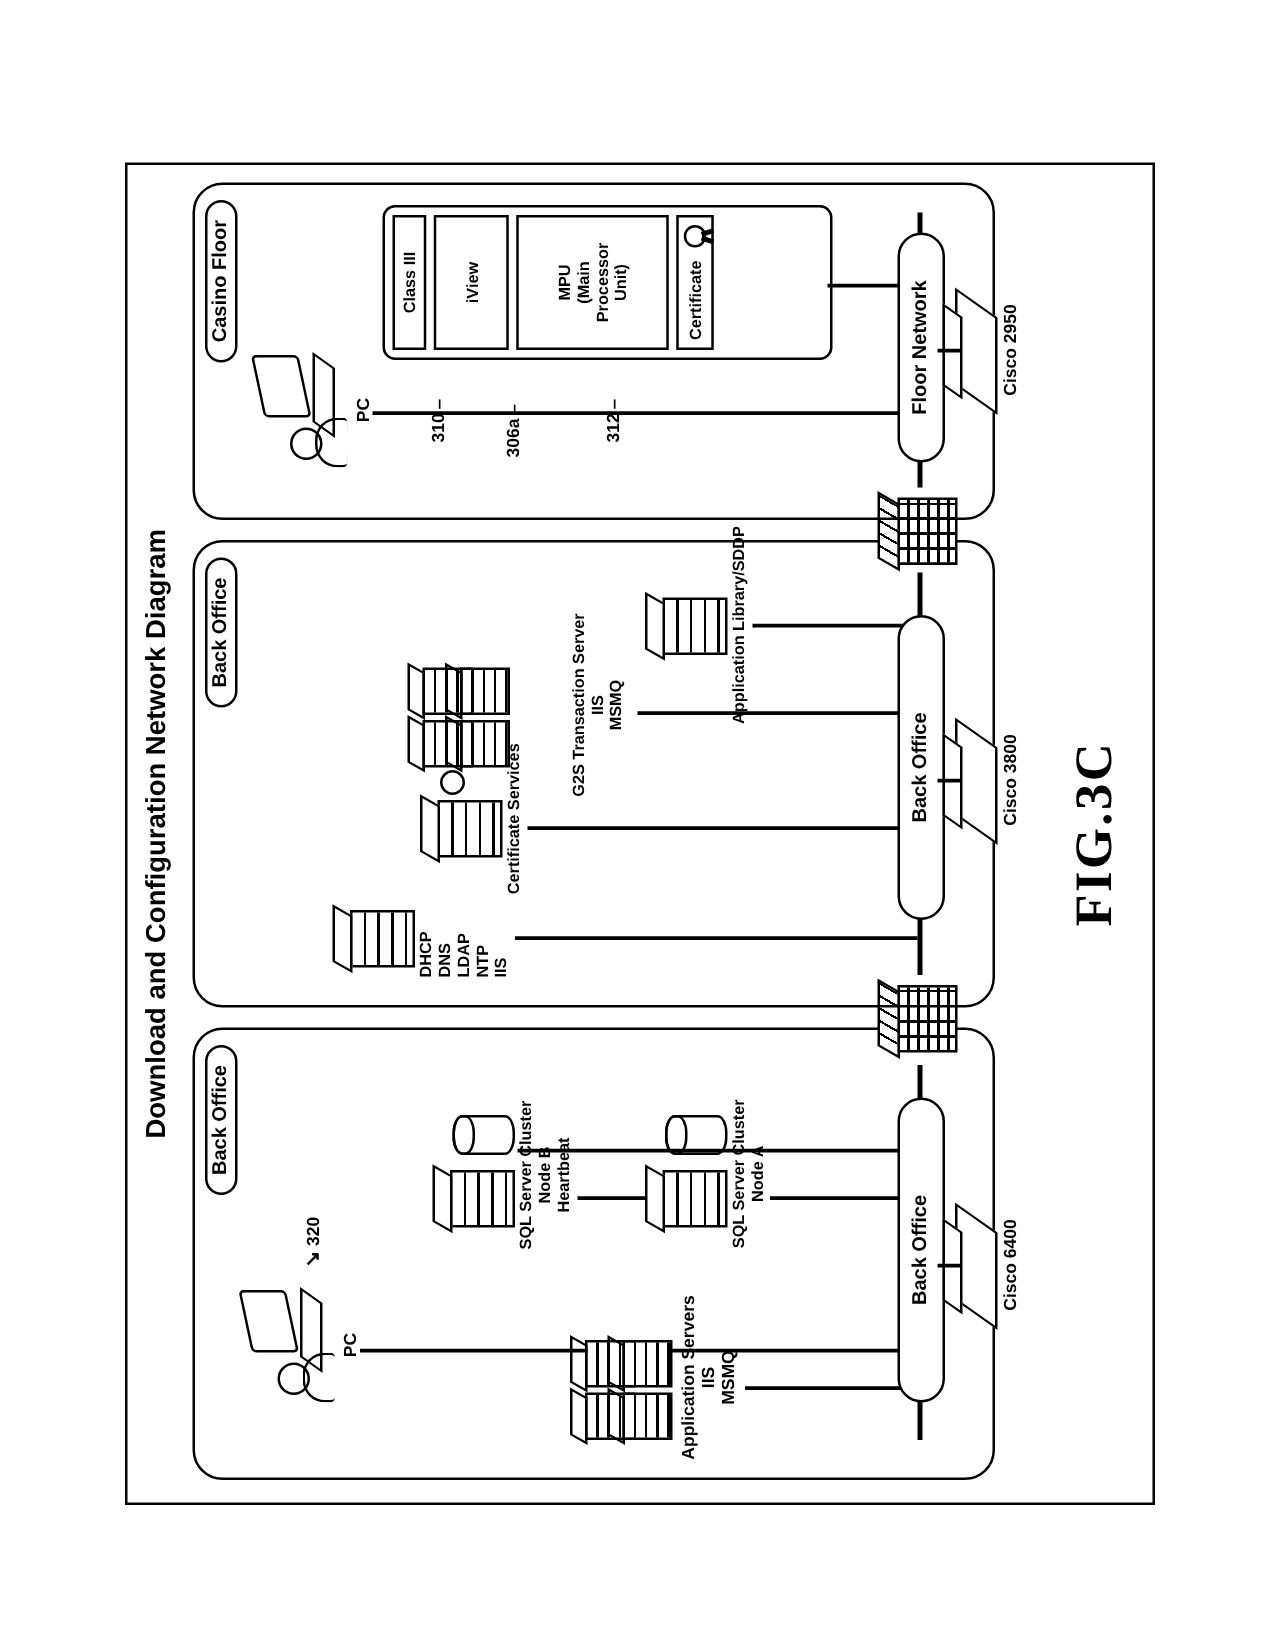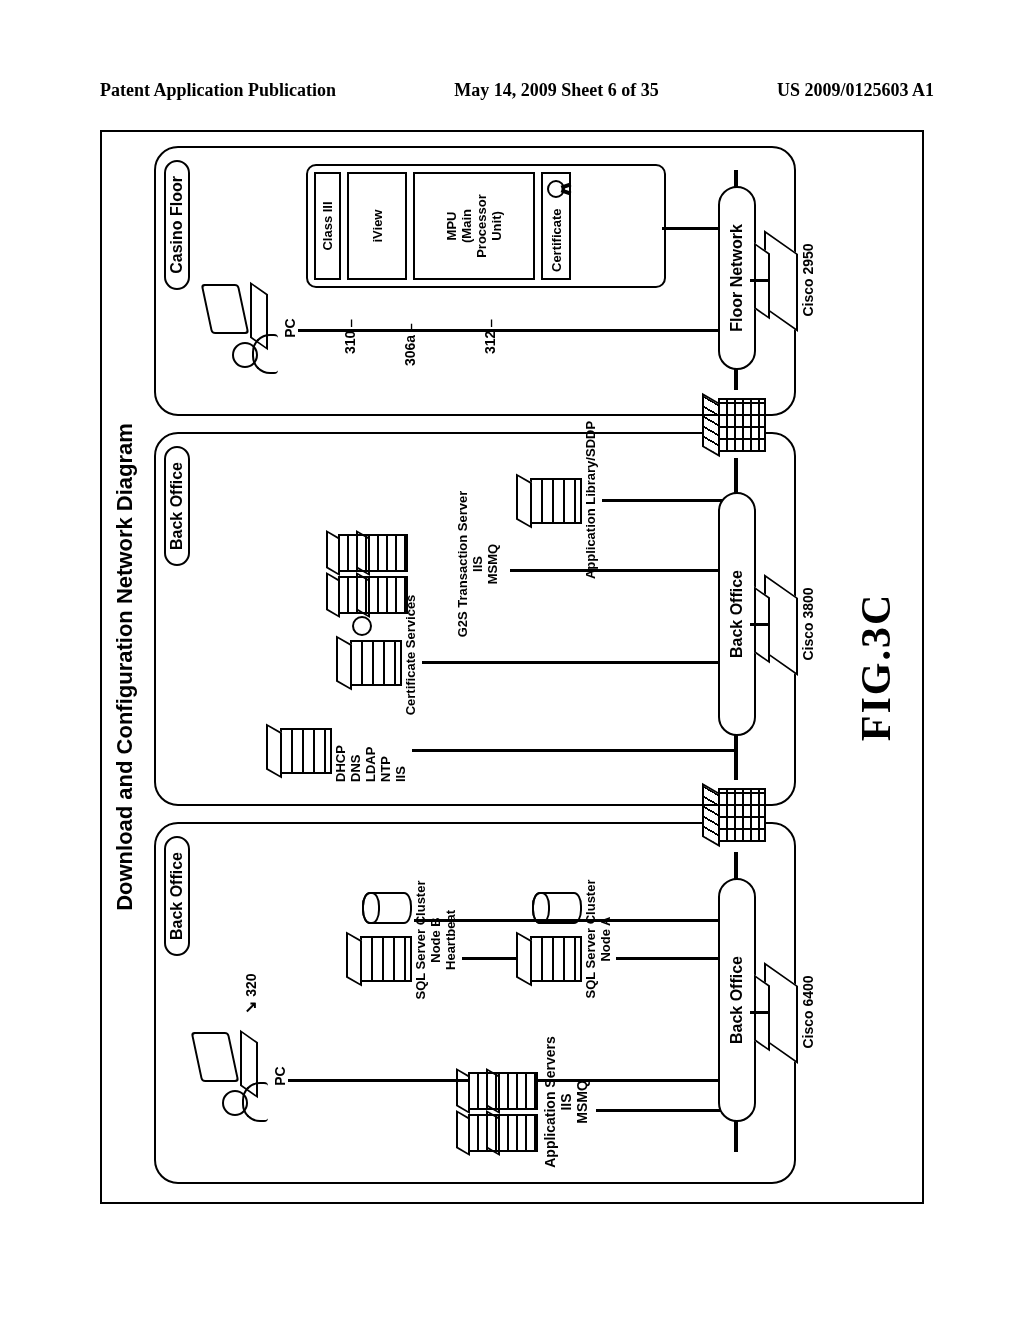--- a/index.html
+++ b/index.html
@@ -40,25 +40,20 @@
 .pcuser .kb{position:absolute;right:4px;top:44px;width:52px;height:14px;border:2px solid #000;transform:skewX(-35deg)}
 .disk{position:absolute;width:28px;height:46px;border:2px solid #000;border-radius:14px/8px}
 .disk:before{content:"";position:absolute;left:-2px;right:-2px;top:-2px;height:14px;border:2px solid #000;border-radius:14px/8px}
 .egm{position:absolute;border:2px solid #000;border-radius:10px}
 .egm-inner{border:2px solid #000;margin:6px;padding:4px 6px;font-size:13px;font-weight:bold;text-align:center}
 </style>
 </head>
 <body>
 
 <div class="page">
-  <div class="hdr">
-    <span>Patent Application Publication</span>
-    <span>May 14, 2009  Sheet 6 of 35</span>
-    <span>US 2009/0125603 A1</span>
-  </div>
 
   <div class="frame">
     <div class="rotstage">
         <div class="canvas">
 
       <div class="title">Download and Configuration Network Diagram</div>
 
       <div class="zone" style="left:18px;top:52px;width:358px;height:638px">
         <div class="zlabel">Back Office</div>
 

